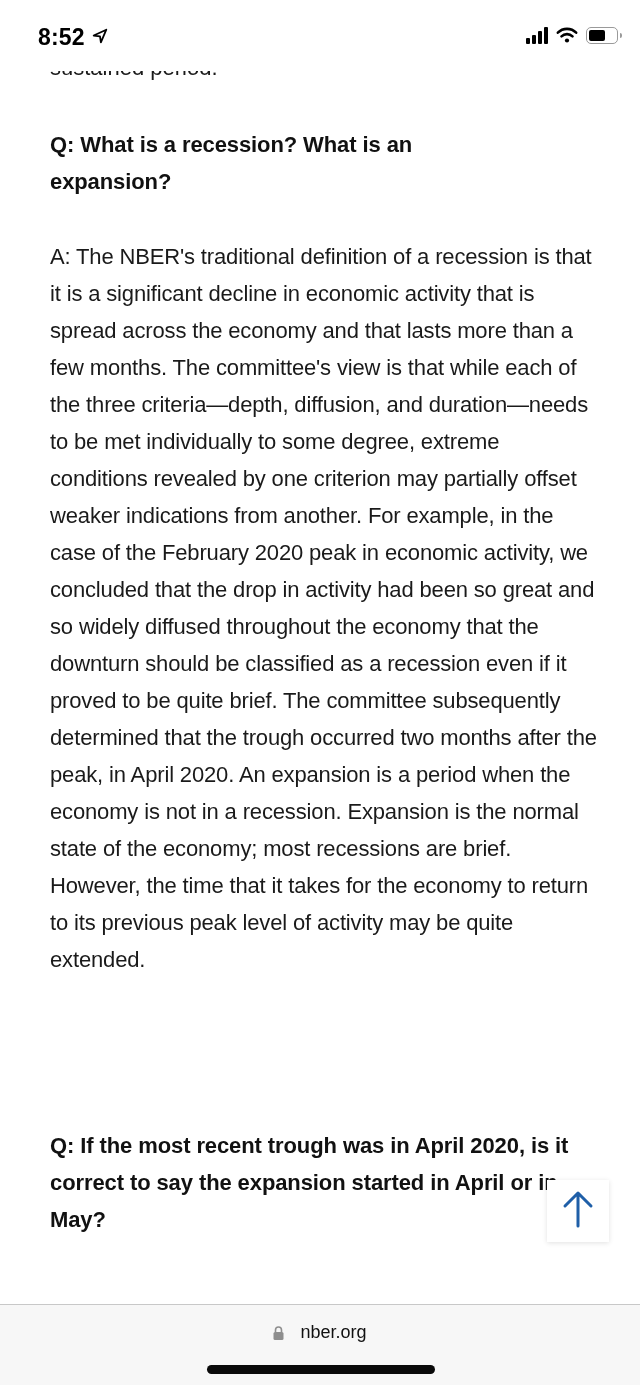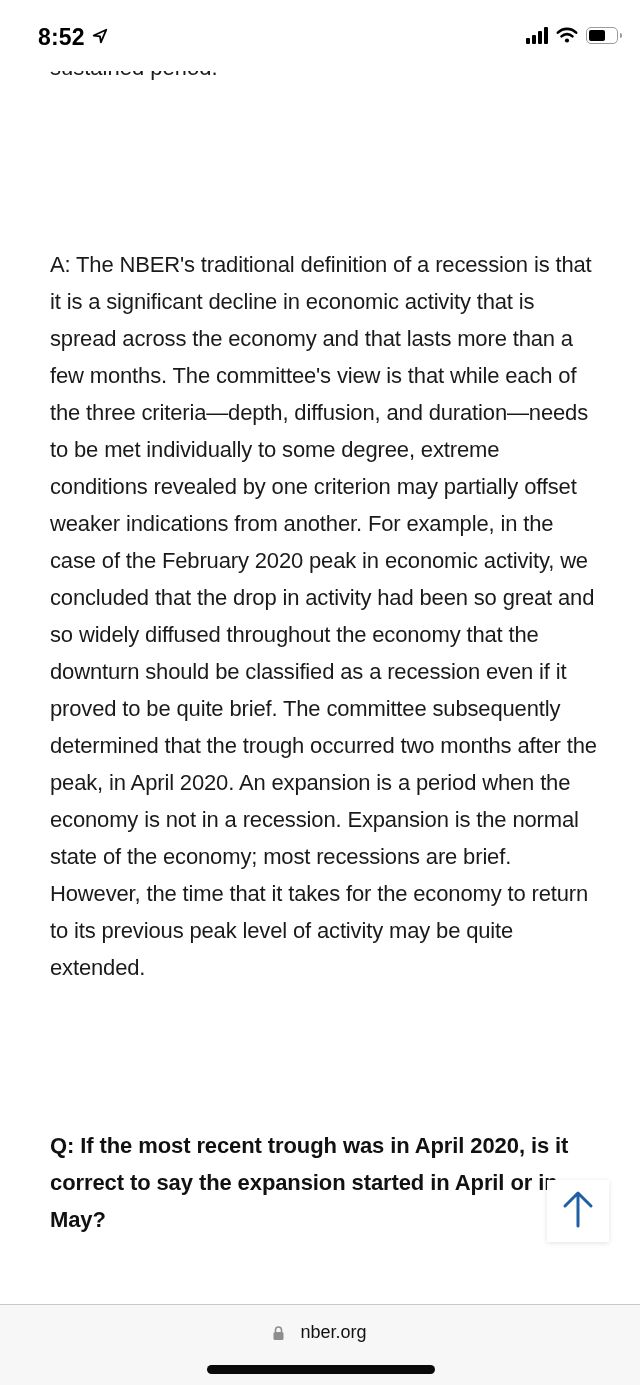--- a/index.html
+++ b/index.html
@@ -93,21 +93,21 @@
       color: #111;
       letter-spacing: -0.1px;
     }
     .answer {
       font-size: 22px;
       line-height: 37px;
       color: #1a1a1a;
       letter-spacing: -0.15px;
     }
     .q1 { position: absolute; top: 126px; left: 50px; width: 470px; }
-    .a1 { position: absolute; top: 246px; left: 50px; width: 548px; }
+    .a1 { position: absolute; top: 238px; left: 50px; width: 548px; }
     .q2 { position: absolute; top: 1127px; left: 50px; width: 560px; }
     .a2 { position: absolute; top: 1275px; left: 50px; width: 560px; height: 28px; overflow: hidden; }
 
     
     .scroll-top-button {
       position: absolute;
       left: 547px;
       top: 1180px;
       width: 62px;
       height: 62px;
@@ -184,20 +184,21 @@
       <div class="battery-icon">
         <div class="level"></div>
       </div>
     </div>
   </div>
 
   <div class="clipped-line">
     <span>sustained period.</span>
   </div>
 
+  <h3 class="question q1">Q: What is a recession? What is an expansion?</h3>
   <p class="answer a1">A: The NBER's traditional definition of a recession is that it is a significant decline in economic activity that is spread across the economy and that lasts more than a few months. The committee's view is that while each of the three criteria—depth, diffusion, and duration—needs to be met individually to some degree, extreme conditions revealed by one criterion may partially offset weaker indications from another. For example, in the case of the February 2020 peak in economic activity, we concluded that the drop in activity had been so great and so widely diffused throughout the economy that the downturn should be classified as a recession even if it proved to be quite brief. The committee subsequently determined that the trough occurred two months after the peak, in April 2020. An expansion is a period when the economy is not in a recession. Expansion is the normal state of the economy; most recessions are brief. However, the time that it takes for the economy to return to its previous peak level of activity may be quite extended.</p>
 
   <h3 class="question q2">Q: If the most recent trough was in April 2020, is it correct to say the expansion started in April or in May?</h3>
 
   <div class="scroll-top-button">
     <span>
       <svg viewBox="0 0 34 38">
         <path d="M17 3 L17 36 M4 16 L17 3 L30 16" fill="none" stroke="#1f5fa8" stroke-width="3" stroke-linecap="round" stroke-linejoin="round"></path>
       </svg>
     </span>

